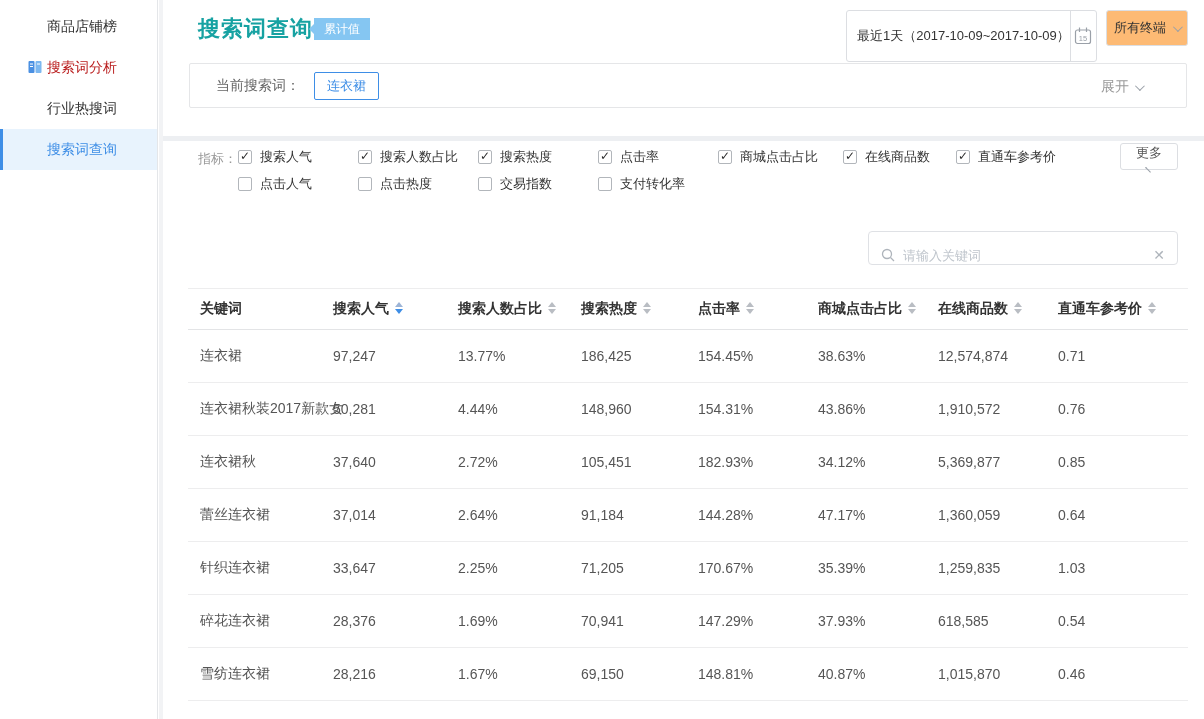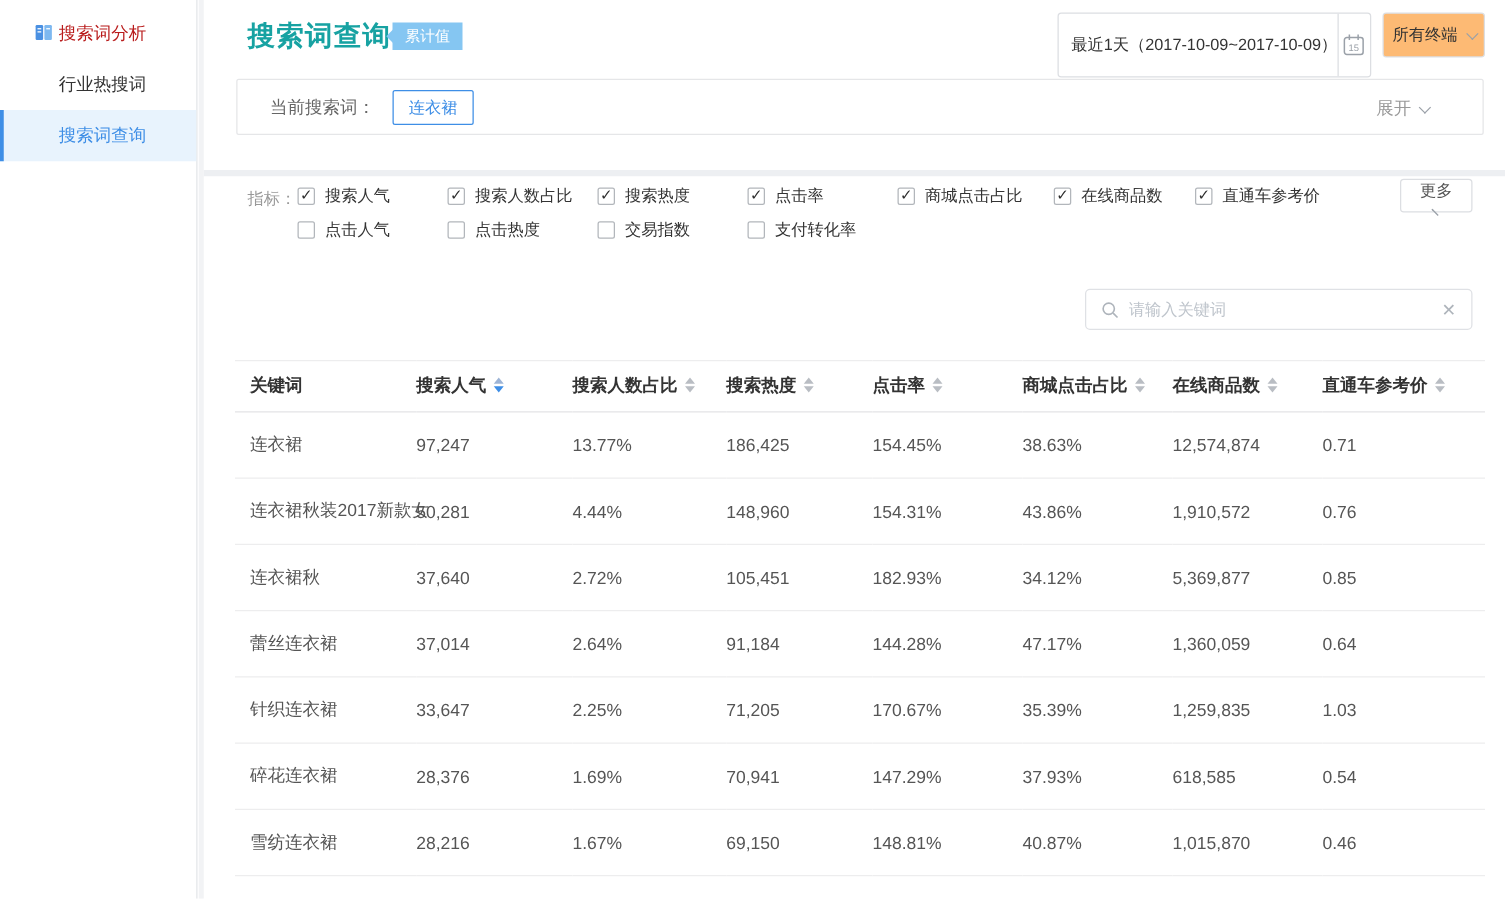--- a/index.html
+++ b/index.html
@@ -37,41 +37,44 @@
   .metrics-label { position:absolute; left:198px; top:150px; font-size:13px; color:#999; }
   .m-row { position:absolute; left:238px; display:flex; align-items:center; }
   .m-row.r1 { top:148px; }
   .m-row.r2 { top:175px; }
   .m-item { display:flex; align-items:center; gap:8px; font-size:13px; color:#333; cursor:pointer; }
   .w120 { width:120px; } .w125 { width:125px; } .w113 { width:113px; }
   .cb-box { width:14px; height:14px; border:1px solid #b2b6bb; border-radius:2px; background:#fff; position:relative; flex:none; }
   .m-item.checked .cb-box::after { content:"\2713"; position:absolute; left:1px; top:-2px; font-size:12px; font-weight:bold; color:#2d2d2d; }
   .more-btn { position:absolute; left:1120px; top:143px; width:58px; height:27px; border:1px solid #dcdee2; border-radius:3px; background:#fff; display:flex; align-items:center; justify-content:center; gap:6px; font-size:13px; color:#555; cursor:pointer;flex-direction:column; }
   
-  .search-box { position:absolute; left:868px; top:231px; width:310px; height:33px; border:1px solid #dfe1e5; border-radius:4px; background:#fff; display:flex; align-items:center; padding:4px 12px; }
+  .search-box { position:absolute; left:868px; top:231px; width:310px; height:33px; border:1px solid #dfe1e5; border-radius:4px; background:#fff; display:flex; align-items:flex-start; padding:16px 12px; }
   .search-box input { border:0; outline:0; flex:1; font-size:13px; color:#333; margin-left:8px; font-family:inherit; background:transparent; }
   .search-box input::placeholder { color:#bfc5cc; }
   .clear-x { color:#aeb4bb; font-size:14px; cursor:pointer; line-height:1; }
   
   table.data { position:absolute; left:188px; top:288px; width:1000px; border-collapse:collapse; table-layout:fixed; font-size:14px; }
   table.data th { text-align:left; font-weight:bold; color:#333; height:41px; border-top:1px solid #ededee; border-bottom:1px solid #e3e4e6; white-space:nowrap; }
   table.data td { height:53px; border-bottom:1px solid #ededee; color:#555; white-space:nowrap; }
   table.data th:first-child, table.data td:first-child { padding-left:12px; }
   .kw-link { color:#3e8ee6; cursor:pointer; }
   .sort { display:inline-block; vertical-align:-1px; margin-left:6px; cursor:pointer; }
   .sort i { display:block; width:0; height:0; border-left:4px solid transparent; border-right:4px solid transparent; }
   .sort .up { border-bottom:5px solid #b9bdc3; margin-bottom:2px; }
   .sort .dn { border-top:5px solid #b9bdc3; }
   .sort.desc .dn { border-top-color:#3e8ee6; }
   .sort.desc .up { border-bottom-color:#9db4d6; }
 </style>
 </head>
 <body>
 
 <div class="sidebar">
+  <div class="side-item">
+    <span>商品店铺榜</span>
+  </div>
   <div class="side-item muted">
     <svg class="side-icon" viewBox="0 0 16 16">
       <rect x="1.5" y="2" width="6" height="12" rx="1" fill="#4a90e2"></rect>
       <rect x="8.5" y="2" width="6" height="12" rx="1" fill="#7db8f0"></rect>
       <rect x="3" y="4.5" width="3" height="1" fill="#fff"></rect>
       <rect x="3" y="7" width="3" height="1" fill="#fff"></rect>
       <rect x="10" y="4.5" width="3" height="1" fill="#fff"></rect>
     </svg>
     <span>搜索词分析</span>
   </div>

